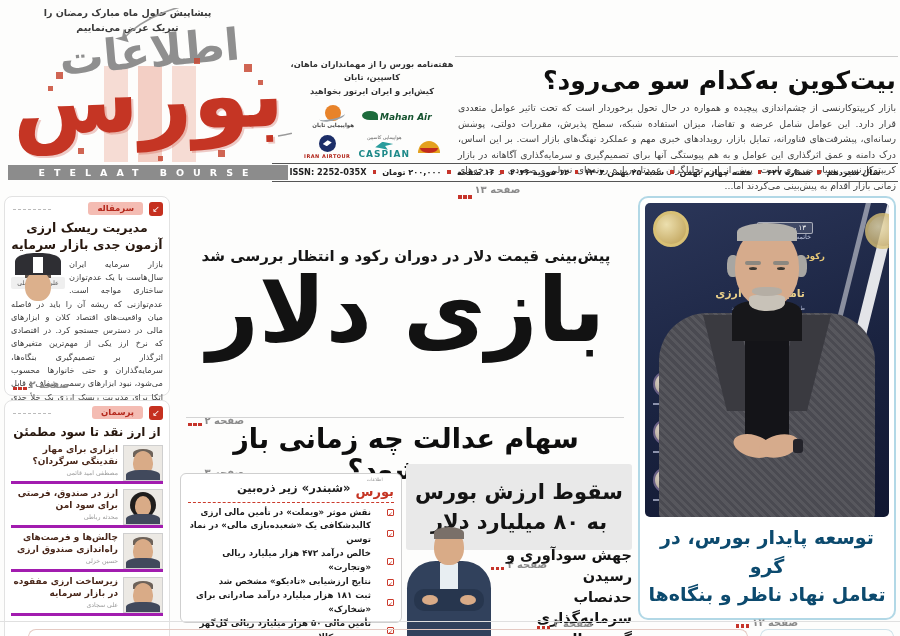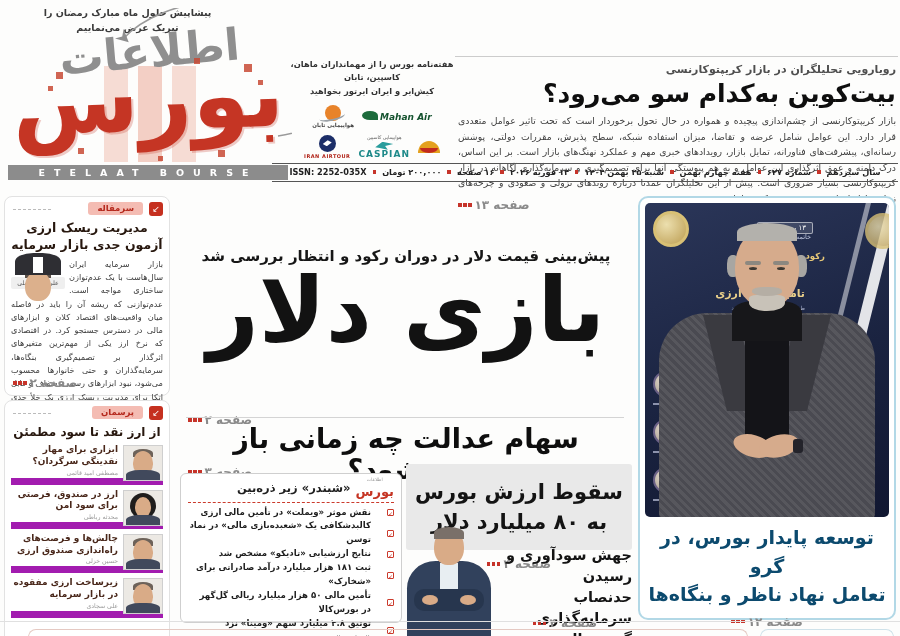--- a/index.html
+++ b/index.html
@@ -51,22 +51,22 @@
   .kish::after { content:""; position:absolute; left:2px; bottom:0; width:18px; height:5px; background:#c22a1e; border-radius:0 0 50% 50% / 0 0 100% 100%; }
 
   
   .topline { left:455px; top:56px; width:443px; height:1px; background:#ccc; }
   .lead { left:458px; top:63px; width:438px; }
   .lead .kicker { font-size:11px; font-weight:bold; color:#4e4e4e; text-align:right; }
   .lead h1 { font-size:25px; font-weight:bold; color:#0e0e0e; text-align:right; margin:3px 0 5px; }
   .lead .body { font-size:9.3px; color:#3e3e3e; text-align:justify; line-height:1.68; }
 
   
-  .marker { display:inline-flex; align-items:center; gap:3px; direction:rtl;
-    font-size:12px; color:#8a8a8a; font-weight:bold; }
+  .marker { display:inline-flex; align-items:flex-end; gap:3px; direction:rtl;
+    font-size:10px; color:#8a8a8a; font-weight:bold; }
   .sqs { display:inline-flex; gap:1.5px; }
   .sq { width:3.5px; height:3.5px; background:#c6342a; display:inline-block; }
   .marker-float { float:left; margin-top:4px; }
 
   
   .dateline { left:272px; top:163px; width:626px; border-top:1px solid #555; border-bottom:1px solid #555;
     padding:3px 0 4px; display:flex; justify-content:center; align-items:center; gap:6px;
     font-size:8.2px; font-weight:bold; color:#222; direction:rtl; }
   .dsep { width:3.5px; height:3.5px; background:#c6342a; }
   .ltr { direction:ltr; unicode-bidi:embed; }
@@ -90,21 +90,21 @@
   .ed-img .hair { position:absolute; left:50%; top:5px; transform:translateX(-50%); width:26px; height:10px;
     background:#5c5149; border-radius:50% 50% 0 0; }
   .ed-img .suit { position:absolute; left:50%; bottom:-2px; transform:translateX(-50%); width:46px; height:22px;
     background:#2e2e33; border-radius:40% 40% 0 0; }
   .ed-img .shirt { position:absolute; left:50%; bottom:0; transform:translateX(-50%); width:10px; height:16px; background:#fff; }
   .ed-cap { font-size:6.2px; color:#555; background:#efefef; border-radius:2px; margin-top:2px; padding:1px 0; }
   .ed-body { font-size:8.2px; color:#3c3c3c; text-align:justify; line-height:1.62; margin-top:4px; }
   .side-marker { position:absolute; left:8px; bottom:5px; }
 
   
-  .qa-item { position:relative; min-height:40px; margin-top:4px; padding-bottom:2px; border-bottom:7px solid #a21caf; }
+  .qa-item { position:relative; min-height:40px; margin-top:4px; padding-bottom:2px; border-bottom:3px solid #a21caf; }
   .qa-photo { position:absolute; right:0; top:1px; width:40px; height:36px; background:#ece9e4;
     border:1px solid #cfcfcf; overflow:hidden; }
   .qa-photo .head { position:absolute; left:50%; top:5px; transform:translateX(-50%); width:20px; height:24px;
     background:#d9ab87; border-radius:50% 50% 45% 45%; }
   .qa-photo .hair { position:absolute; left:50%; top:3px; transform:translateX(-50%); width:20px; height:8px;
     background:#6d6259; border-radius:50% 50% 0 0; }
   .qa-photo.hijab .hair { width:26px; height:26px; background:#1f1d1c; border-radius:50%; top:2px; }
   .qa-photo.hijab .head { top:6px; width:16px; height:20px; }
   .qa-photo .suit { position:absolute; left:50%; bottom:-2px; transform:translateX(-50%); width:34px; height:12px;
     background:#41495c; border-radius:40% 40% 0 0; }
@@ -282,21 +282,20 @@
         <div class="caspian-t">CASPIAN</div>
       </div>
       <div class="al">
         <div class="kish"></div>
       </div>
     </div>
   </div>
 
   <div class="abs topline"></div>
   <div class="abs lead">
-    <div class="kicker">رویارویی تحلیلگران در بازار کریپتوکارنسی</div>
     <h1>بیت‌کوین به‌کدام سو می‌رود؟</h1>
     <div class="body"><span>بازار کریپتوکارنسی از چشم‌اندازی پیچیده و همواره در حال تحول برخوردار است که تحت تاثیر عوامل متعددی قرار دارد. این عوامل شامل عرضه و تقاضا، میزان استفاده شبکه، سطح پذیرش، مقررات دولتی، پوشش رسانه‌ای، پیشرفت‌های فناورانه، تمایل بازار، رویدادهای خبری مهم و عملکرد نهنگ‌های بازار است. بر این اساس، درک دامنه و عمق اثرگذاری این عوامل و به هم پیوستگی آنها برای تصمیم‌گیری و سرمایه‌گذاری آگاهانه در بازار کریپتوکارنسی بسیار ضروری است. پیش از این تحلیلگران عمدتا درباره روندهای نزولی و صعودی و چرخه‌های زمانی بازار اقدام به پیش‌بینی می‌کردند اما...</span>
       <span class="marker marker-float">
         <span>صفحه ۱۳</span>
         <span class="sqs">
             <span class="sq"></span>
             <span class="sq"></span>
             <span class="sq"></span>
           </span>
       </span>
@@ -437,20 +436,24 @@
       <span class="lens-title">«شبندر» زیر ذره‌بین</span>
     </div>
     <div class="lens-items">
       <div class="lens-item">
           <span class="chk"></span>
           <span>نقش موثر «ویملت» در تأمین مالی ارزی</span>
         </div>
       <div class="lens-item">
           <span class="chk"></span>
           <span>کالبدشکافی یک «شعبده‌بازی مالی» در نماد توسن</span>
+        </div>
+      <div class="lens-item">
+          <span class="chk"></span>
+          <span>خالص درآمد ۴۷۳ هزار میلیارد ریالی «وتجارت»</span>
         </div>
       <div class="lens-item">
           <span class="chk"></span>
           <span>نتایج ارزشیابی «تادیکو» مشخص شد</span>
         </div>
       <div class="lens-item">
           <span class="chk"></span>
           <span>ثبت ۱۸۱ هزار میلیارد درآمد صادراتی برای «شخارک»</span>
         </div>
       <div class="lens-item">

